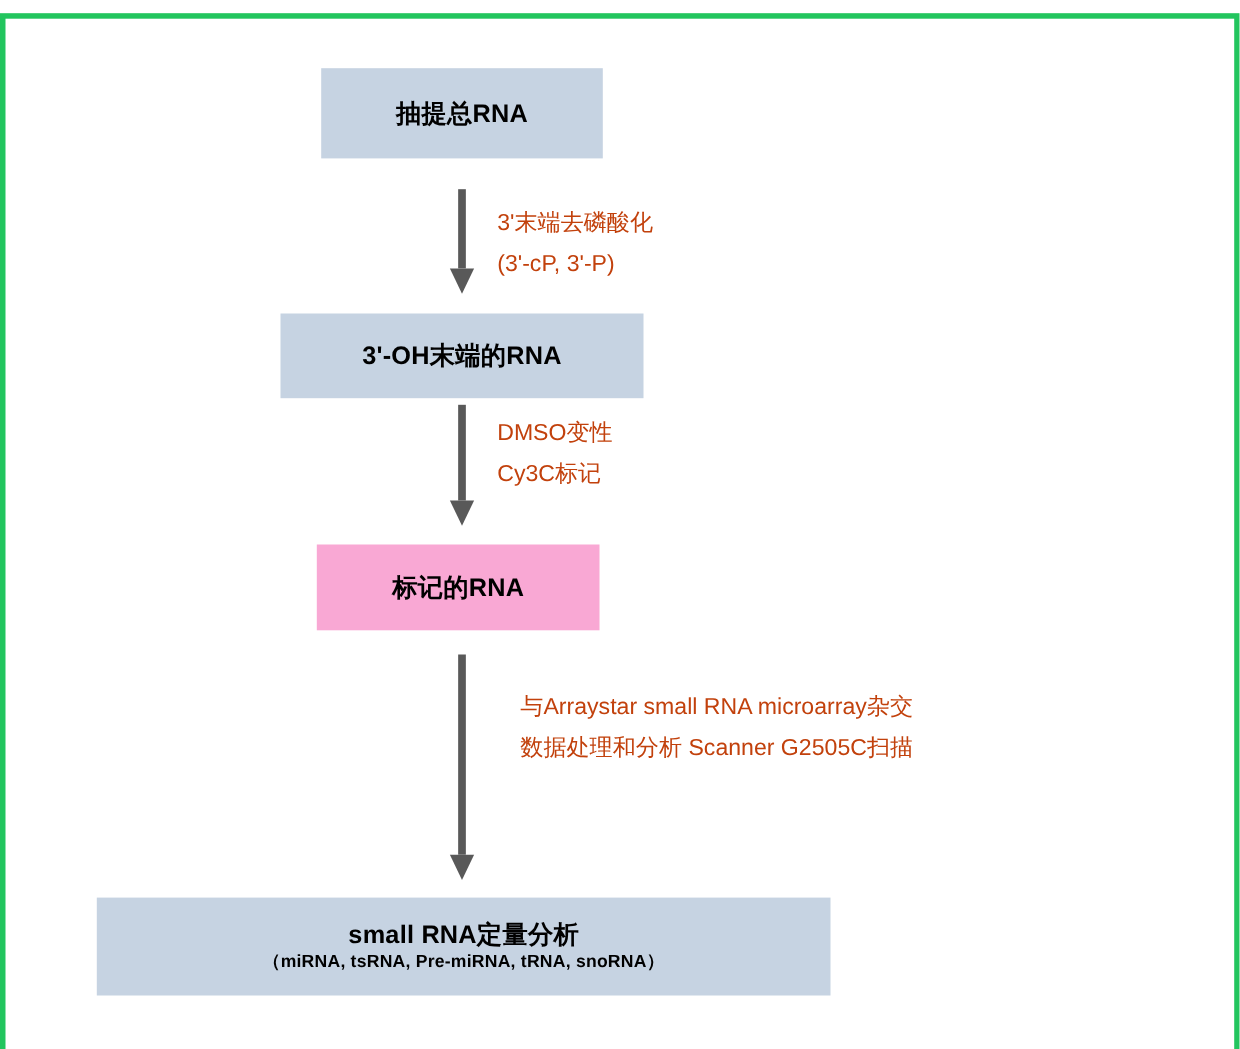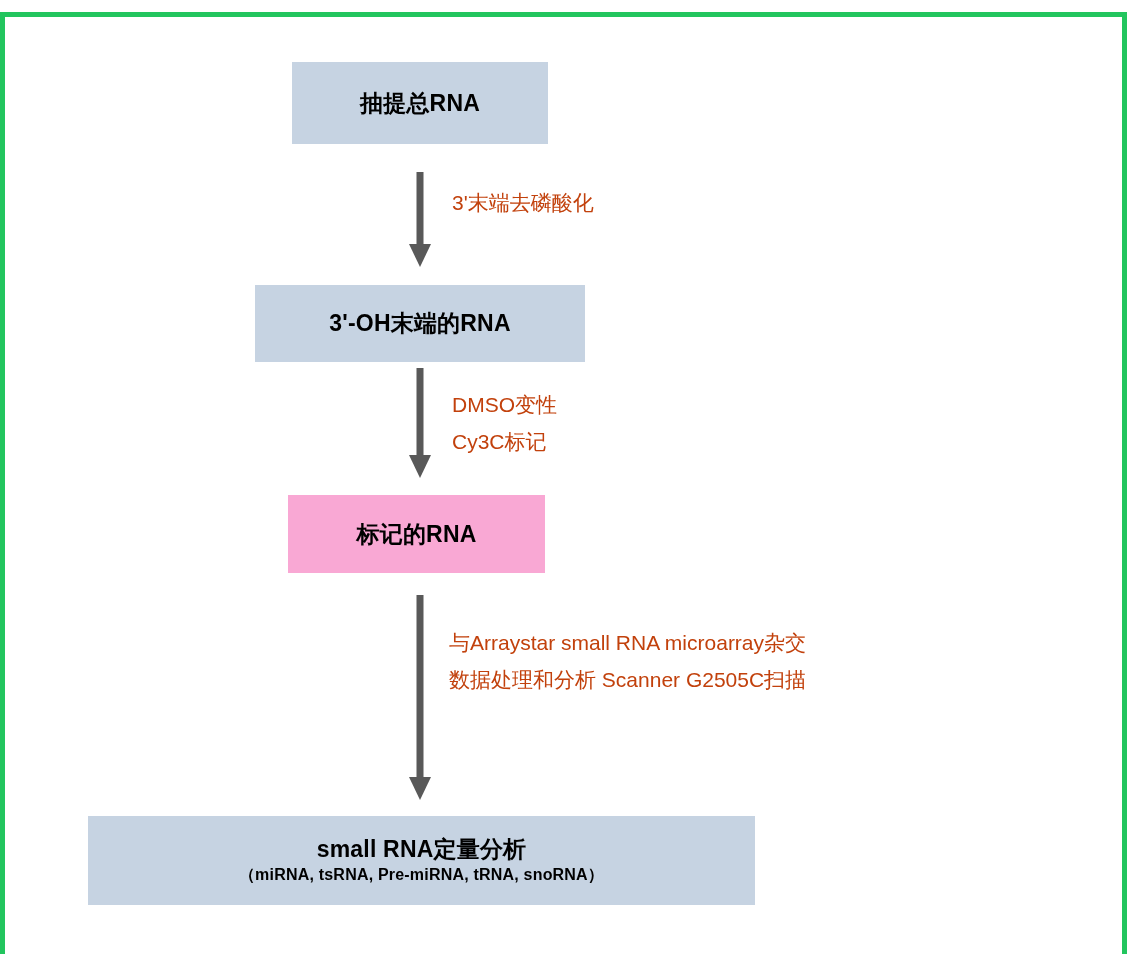--- a/index.html
+++ b/index.html
@@ -107,38 +107,39 @@
 
   
   .edge-label {
     position: absolute;
     color: #c2410c;
     font-size: 21px;
     line-height: 1.75;
     white-space: nowrap;
   }
   #label-1 { left: 447px; top: 168px; }
-  #label-2 { left: 447px; top: 370px; }
-  #label-3 { left: 444px; top: 608px; }
+  #label-2 { left: 447px; top: 359px; }
+  #label-3 { left: 468px; top: 608px; }
 </style>
 </head>
 <body>
 
 <div id="page">
 
   <div class="node" id="node-total-rna" style="background:#c6d3e2;">
     <div class="line-1">抽提总RNA</div>
   </div>
 
   <div class="arrow" id="arrow-1">
     <div class="shaft"></div>
     <div class="head"></div>
   </div>
   <div class="edge-label" id="label-1">
     <div>3'末端去磷酸化</div>
+    <div>(3'-cP, 3'-P)</div>
   </div>
 
   <div class="node" id="node-oh-rna" style="background:#c6d3e2;">
     <div class="line-1">3'-OH末端的RNA</div>
   </div>
 
   <div class="arrow" id="arrow-2">
     <div class="shaft"></div>
     <div class="head"></div>
   </div>

